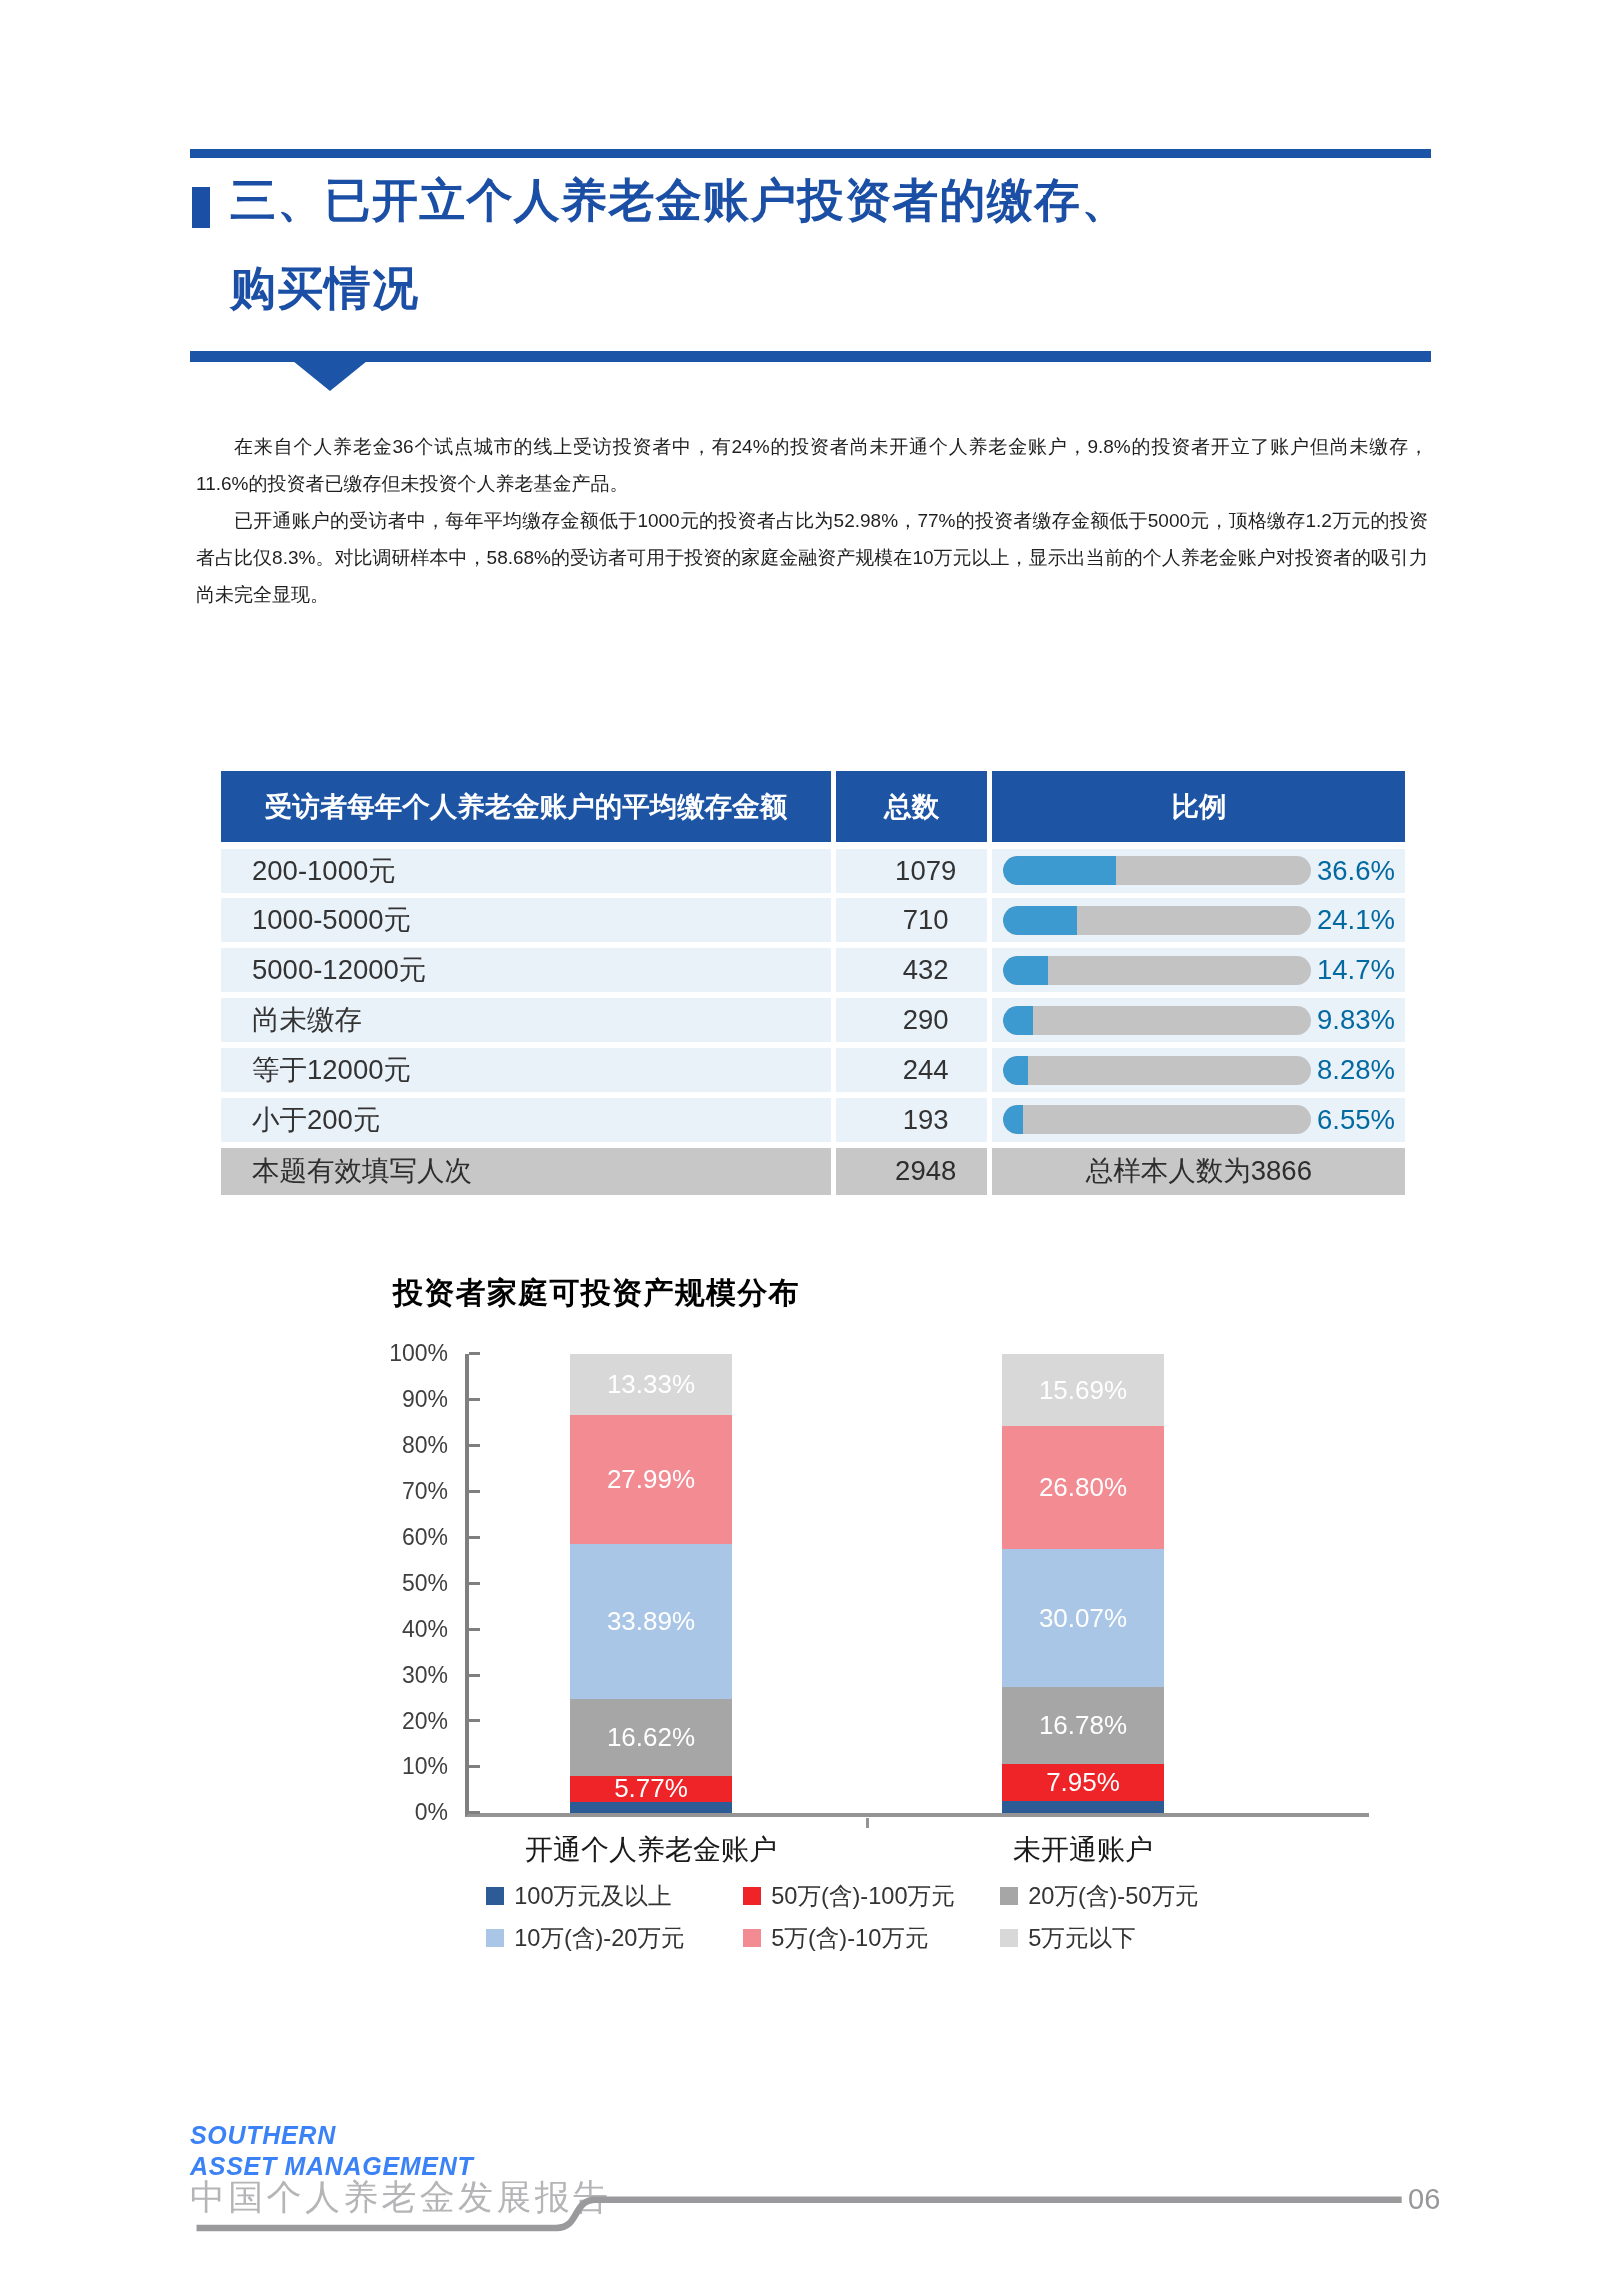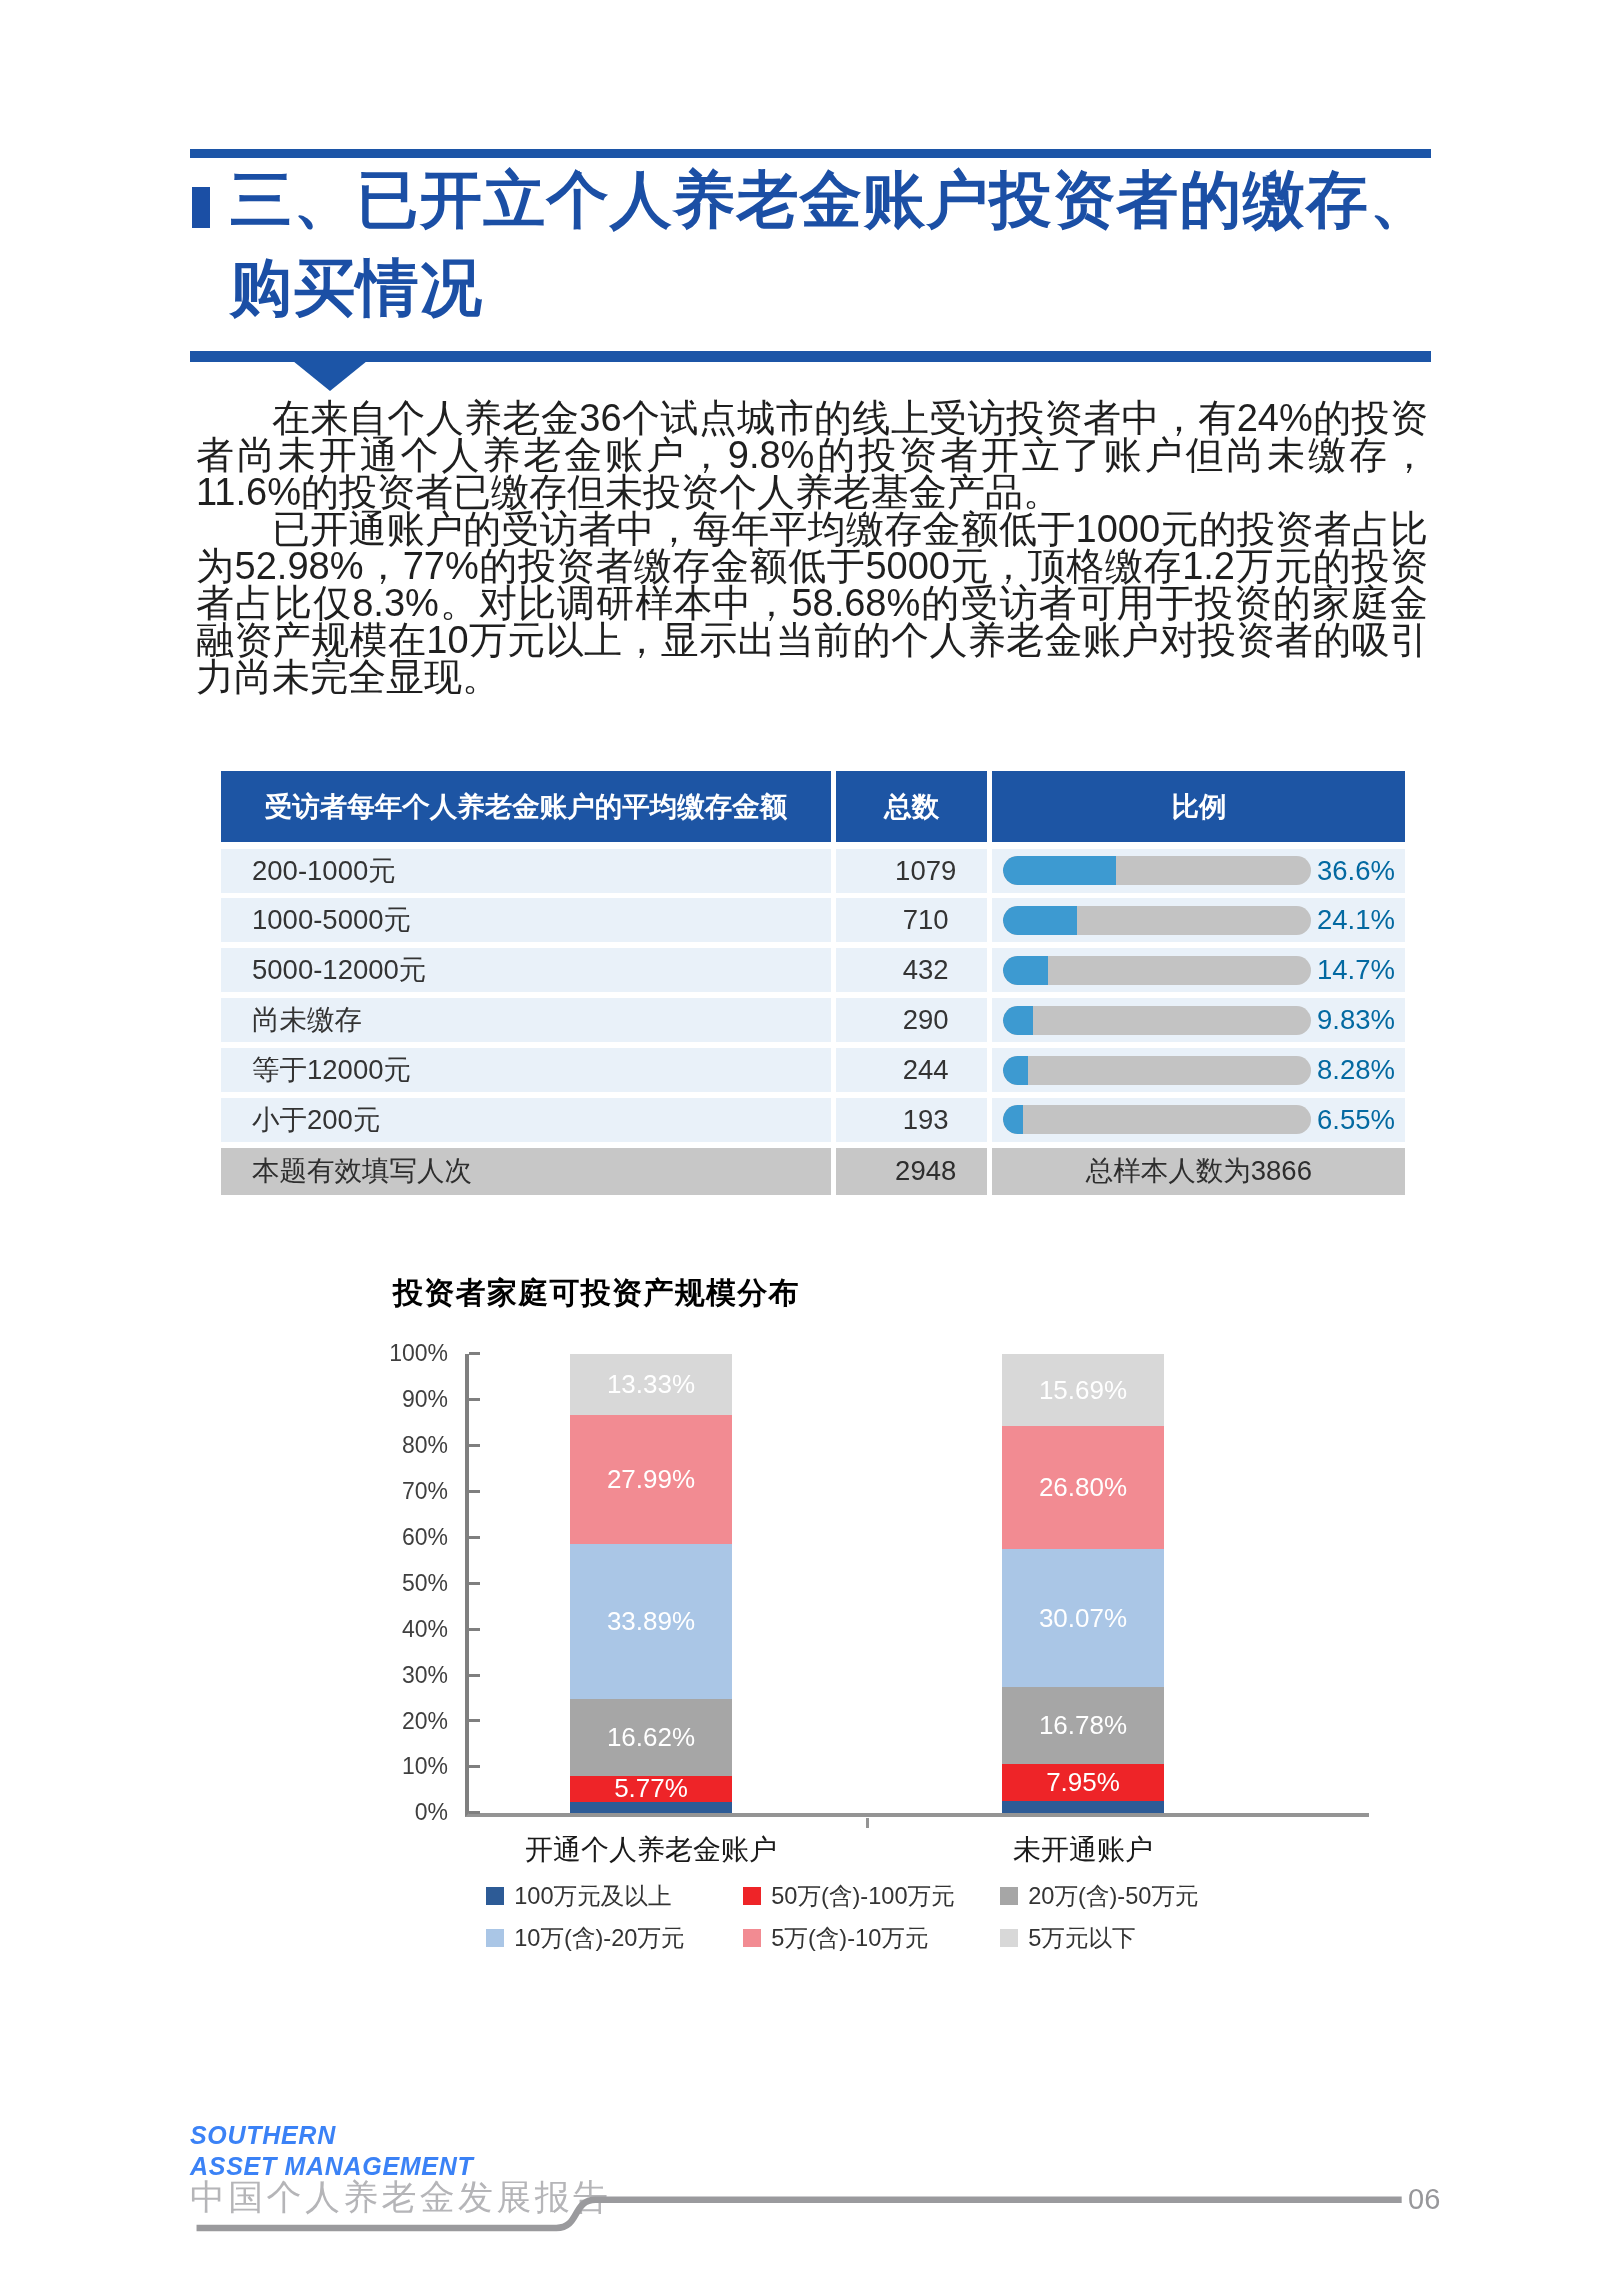--- a/index.html
+++ b/index.html
@@ -2,29 +2,29 @@
 <html style="font-size:10.5px"><head>
 <meta charset="utf-8">
 <style>
   html,body{margin:0;padding:0;background:#ffffff;}
   body{font-family:"Liberation Sans","DejaVu Sans",sans-serif;}
   .page{position:relative;width:1623px;height:2295px;background:#ffffff;overflow:hidden;}
 
   
   .top-rule{position:absolute;left:190px;top:149px;width:1241px;height:9.2px;background:#1c55a7;}
   .title-square{position:absolute;left:192px;top:187px;width:18.3px;height:41px;background:#1b4fa5;}
-  .title-text{position:absolute;left:230px;top:156px;width:1204px;font-size:62px;line-height:88px;
+  .title-text{position:absolute;left:230px;top:156px;width:1204px;font-size:46px;line-height:88px;
               font-weight:bold;color:#1b4fa5;letter-spacing:1.3px;}
   .bottom-rule{position:absolute;left:190px;top:351px;width:1241px;height:10.5px;background:#1c55a7;}
   .rule-triangle{position:absolute;left:293px;top:361px;width:0;height:0;
                  border-left:37px solid transparent;border-right:37px solid transparent;
                  border-top:30px solid #1c55a7;}
 
   
-  .body-text{position:absolute;left:196px;top:400px;width:1232px;font-size:38px;line-height:37px;
+  .body-text{position:absolute;left:196px;top:428px;width:1232px;font-size:19px;line-height:37px;
              color:#1f1f1f;text-align:justify;}
   .body-text p{margin:0;text-indent:2em;}
 
   
   .tbl{position:absolute;left:221px;top:771px;width:952px;}
   .trow{display:grid;grid-template-columns:610px 151px 413px;column-gap:5.2px;margin-bottom:6.5px;}
   .thead .cell{background:#1d55a4;color:#ffffff;font-weight:bold;font-size:27.5px;height:71px;
                display:flex;align-items:center;justify-content:center;}
   .tdata{margin-bottom:5.9px;}
   .tdata .cell{background:#e9f1f9;height:44px;display:flex;align-items:center;font-size:27.5px;color:#333333;}

